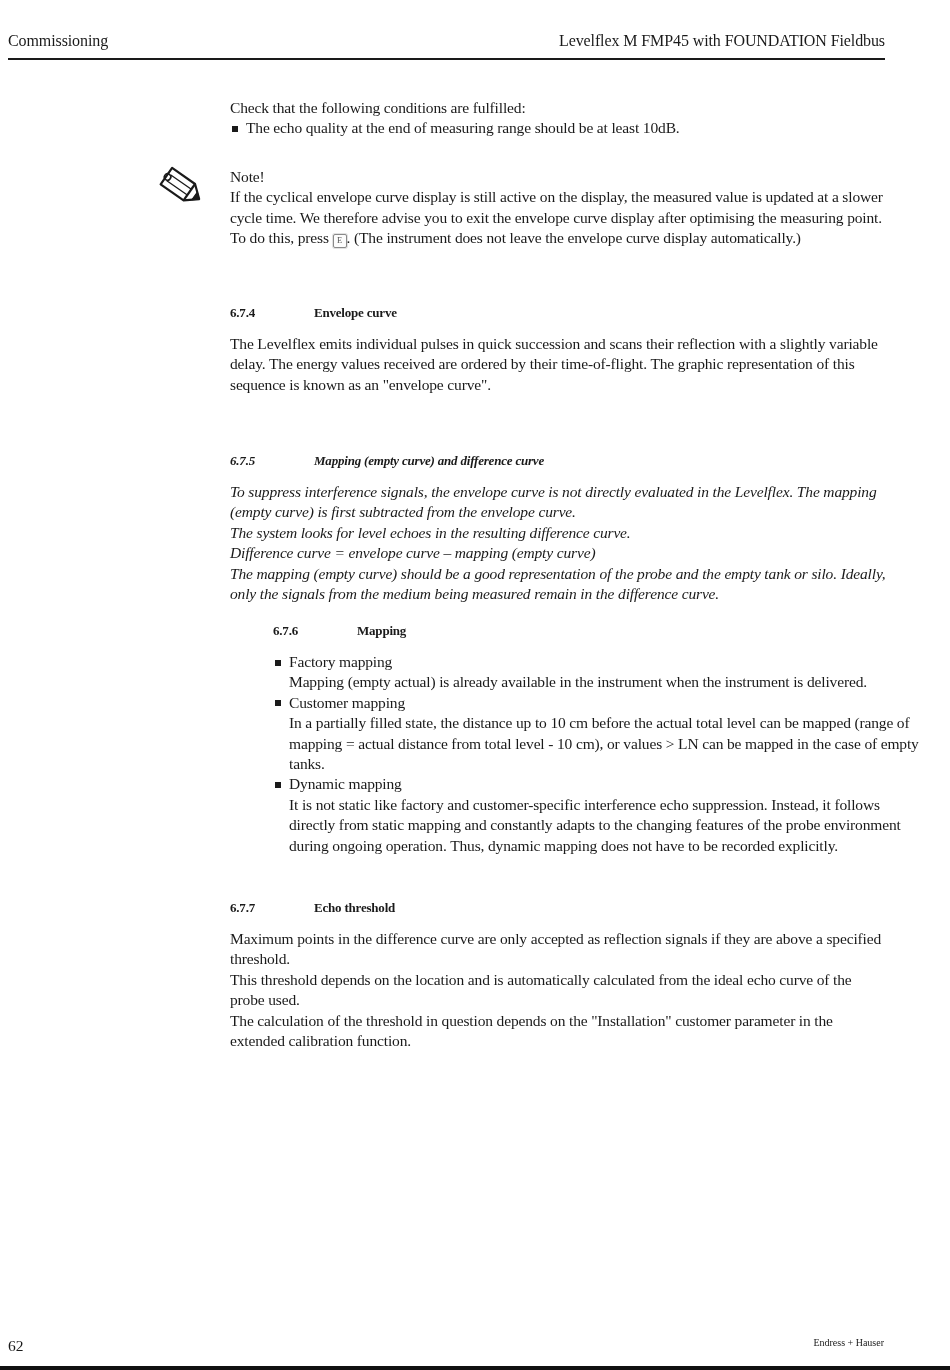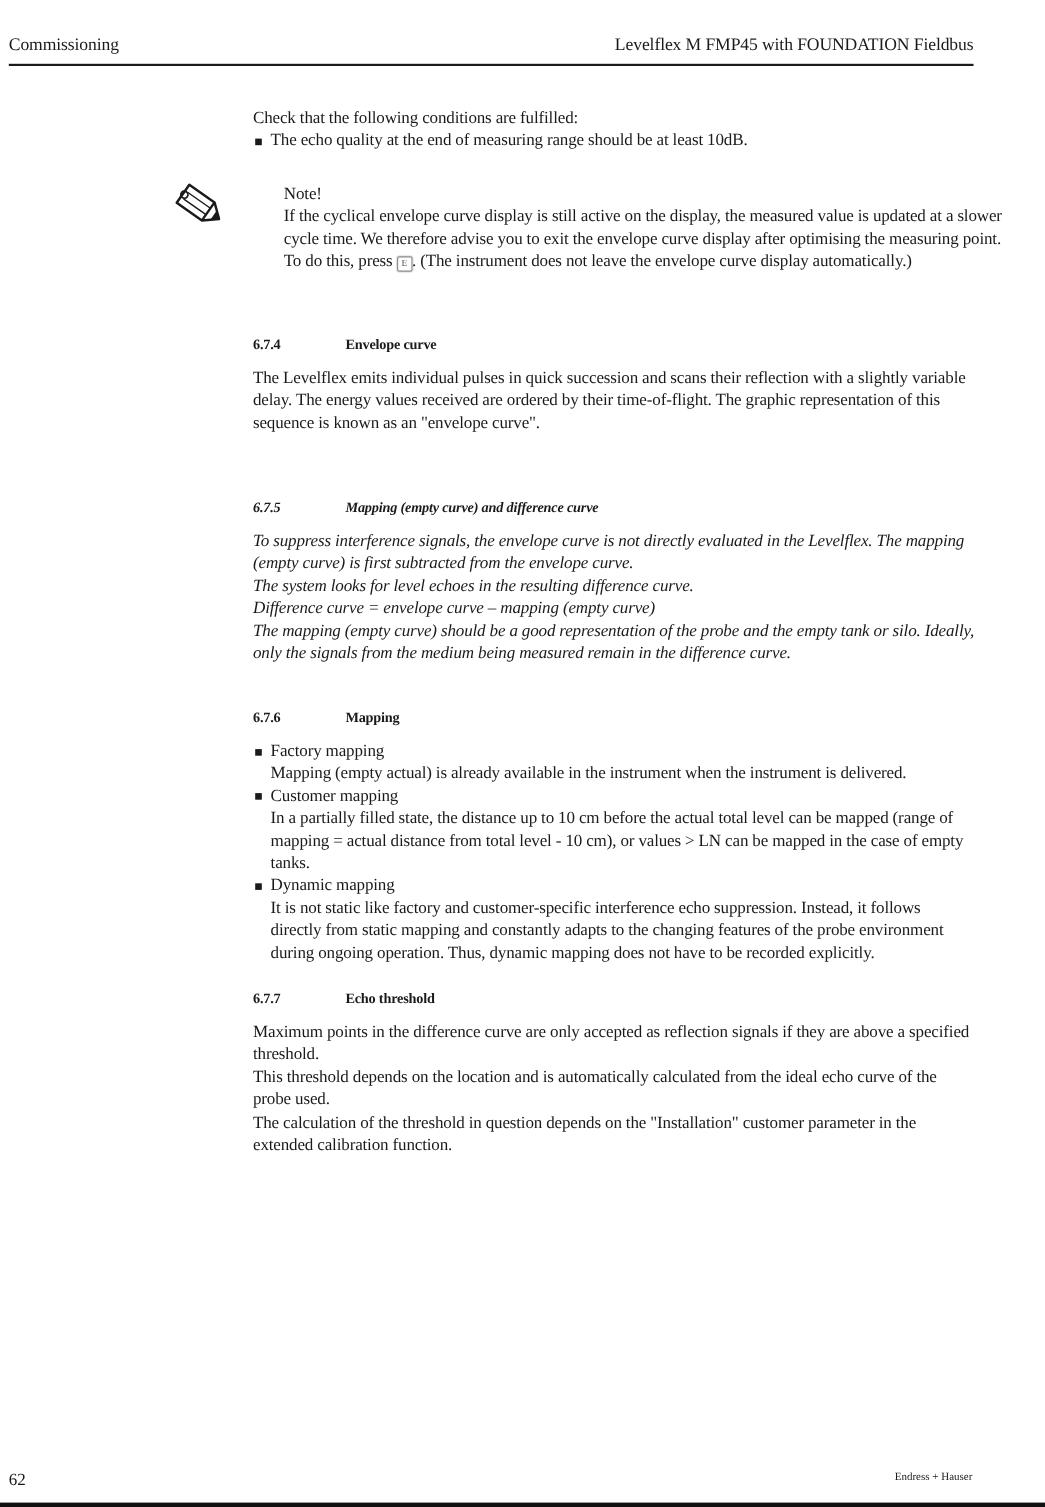--- a/index.html
+++ b/index.html
@@ -66,39 +66,39 @@
   <svg width="60" height="56" viewBox="0 0 60 56">
     <g fill="#ffffff" stroke="#1a1a1a" stroke-width="2.2" stroke-linejoin="round" transform="rotate(35 30 28)">
       <path d="M9 17 L37 17 L49 27 L37 37 L9 37 Z"></path>
       <path d="M37 17 L37 37" fill="none"></path>
       <path d="M12 23.5 L37 23.5 M12 30.5 L37 30.5" fill="none" stroke-width="1.3"></path>
       <path d="M43.5 22.5 L49 27 L43.5 31.5 Z" fill="#1a1a1a" stroke-width="1.2"></path>
       <circle cx="10.5" cy="27" r="3.2" fill="none" stroke-width="1.6"></circle>
     </g>
   </svg>
 </div>
-<div class="block" style="top:167px;margin-left:28px;">
+<div class="block" style="top:167px;">
   <div class="para">Note!</div>
   <div class="para"><span>If the cyclical envelope curve display is still active on the display, the measured value is updated at a slower cycle time. We therefore advise you to exit the envelope curve display after optimising the measuring point. To do this, press </span><span class="key">E</span><span>. (The instrument does not leave the envelope curve display automatically.)</span></div>
 </div>
 
 <div class="block" style="top:300px;">
   <h2 class="sec-head"><span class="sec-num">6.7.4</span><span>Envelope curve</span></h2>
   <div class="para">The Levelflex emits individual pulses in quick succession and scans their reflection with a slightly variable delay. The energy values received are ordered by their time-of-flight. The graphic representation of this sequence is known as an "envelope curve".</div>
 </div>
 
 <div class="block" style="top:448px;font-style:italic;">
   <h2 class="sec-head"><span class="sec-num">6.7.5</span><span>Mapping (empty curve) and difference curve</span></h2>
   <div class="para">To suppress interference signals, the envelope curve is not directly evaluated in the Levelflex. The mapping (empty curve) is first subtracted from the envelope curve.</div>
   <div class="para">The system looks for level echoes in the resulting difference curve.</div>
   <div class="para">Difference curve = envelope curve – mapping (empty curve)</div>
   <div class="para">The mapping (empty curve) should be a good representation of the probe and the empty tank or silo. Ideally, only the signals from the medium being measured remain in the difference curve.</div>
 </div>
 
-<div class="block" style="top:639px;">
+<div class="block" style="top:618px;margin-left:43px;">
   <h2 class="sec-head"><span class="sec-num">6.7.6</span><span>Mapping</span></h2>
   <div class="bullet-item">
     <span class="sq"></span>
     <div class="para">Factory mapping</div>
     <div class="para">Mapping (empty actual) is already available in the instrument when the instrument is delivered.</div>
   </div>
   <div class="bullet-item">
     <span class="sq"></span>
     <div class="para">Customer mapping</div>
     <div class="para">In a partially filled state, the distance up to 10 cm before the actual total level can be mapped (range of mapping = actual distance from total level - 10 cm), or values &gt; LN can be mapped in the case of empty tanks.</div>

